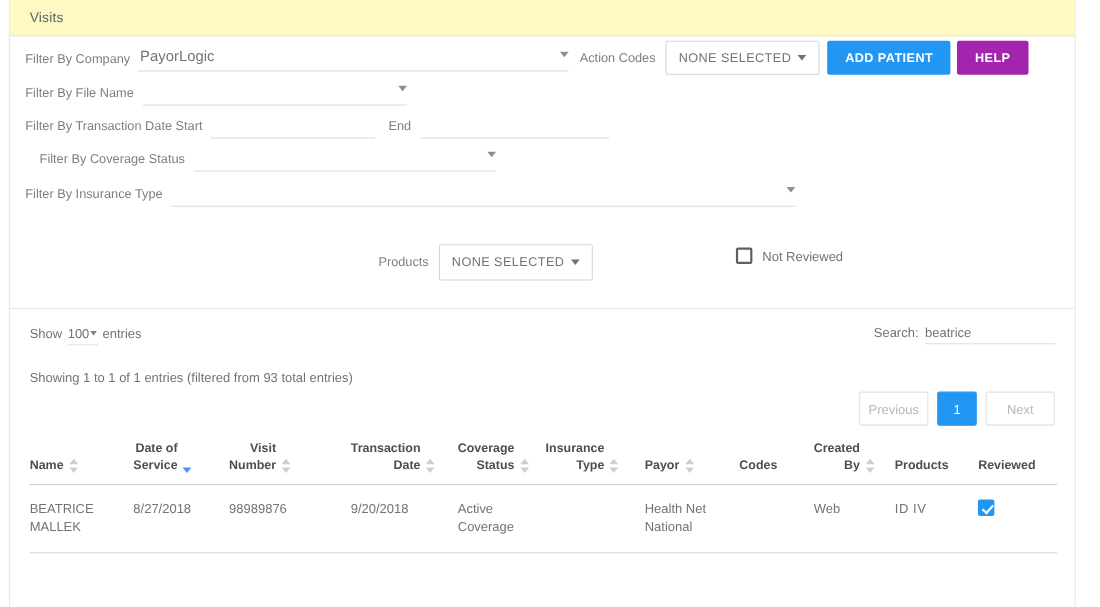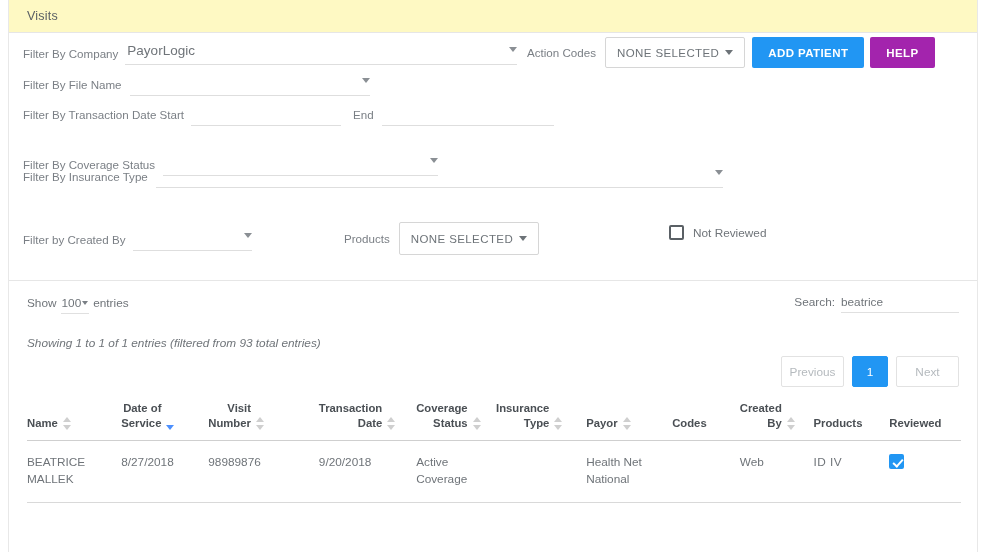--- a/index.html
+++ b/index.html
@@ -163,21 +163,21 @@
   }
   .search-label { font-size: 11.8px; color: #6f7479; }
   .search-box {
     width: 118px;
     border-bottom: 1px solid #e0e0e0;
     font-size: 11.8px;
     color: #6f7479;
     padding-bottom: 3px;
   }
 
-  .info-top { position: absolute; left: 18px; top: 55px; font-size: 11.8px; color: #6f7479; font-style: italic; }
+  .info-top { position: absolute; left: 18px; top: 55px; font-size: 11.8px; color: #6f7479; }
 
   .pager { display: flex; gap: 8px; border-radius: 13px; }
   .pbtn {
     min-width: 63px; height: 31px;
     border: 1px solid #e2e2e2; background: #fff;
     color: #b5babe; font-size: 11.8px;
     display: flex; align-items: center; justify-content: center;
     border-radius: 2px; cursor: pointer;
   }
   .pbtn.num { min-width: 36px; background: #2196f3; border-color: #2196f3; color: #fff; }
@@ -275,44 +275,37 @@
         <span class="flabel" style="margin-bottom:3px;">Filter By Transaction Date Start</span>
         <div class="mfield" style="width:150px; margin-left:7px;">
           <span class="mval"></span>
         </div>
         <span class="flabel" style="margin-bottom:3px; margin-left:12px;">End</span>
         <div class="mfield" style="width:172px; margin-left:8px;">
           <span class="mval"></span>
         </div>
       </div>
 
-      <div class="frow" style="left:14px; top:101px;margin-top:20px;">
+      <div class="frow" style="left:27px; top:101px;">
         <span class="flabel" style="margin-bottom:3px;">Filter By Coverage Status</span>
         <div class="mfield" style="width:275px; margin-left:8px;">
           <span class="mval"></span>
           <span class="caret"></span>
         </div>
       </div>
 
       <div class="frow" style="left:14px; top:133px;">
         <span class="flabel" style="margin-bottom:3px;">Filter By Insurance Type</span>
         <div class="mfield" style="width:567px; margin-left:8px;">
           <span class="mval"></span>
           <span class="caret"></span>
         </div>
       </div>
 
 
-      <div class="frow" style="left:14px; top:196px;">
-        <span class="flabel" style="margin-bottom:3px;">Filter by Created By</span>
-        <div class="mfield" style="width:119px; margin-left:8px;">
-          <span class="mval"></span>
-          <span class="caret"></span>
-        </div>
-      </div>
 
       <div class="frow" style="left:335px; top:189px; align-items:center;">
         <span class="flabel">Products</span>
         <button class="btn btn-outline" style="margin-left:9px; min-width:113px; height:33px;">
           <span>NONE SELECTED</span>
           <span class="btn-caret"></span>
         </button>
       </div>
 
       <div class="frow" style="left:660px; top:192px; align-items:center;">

